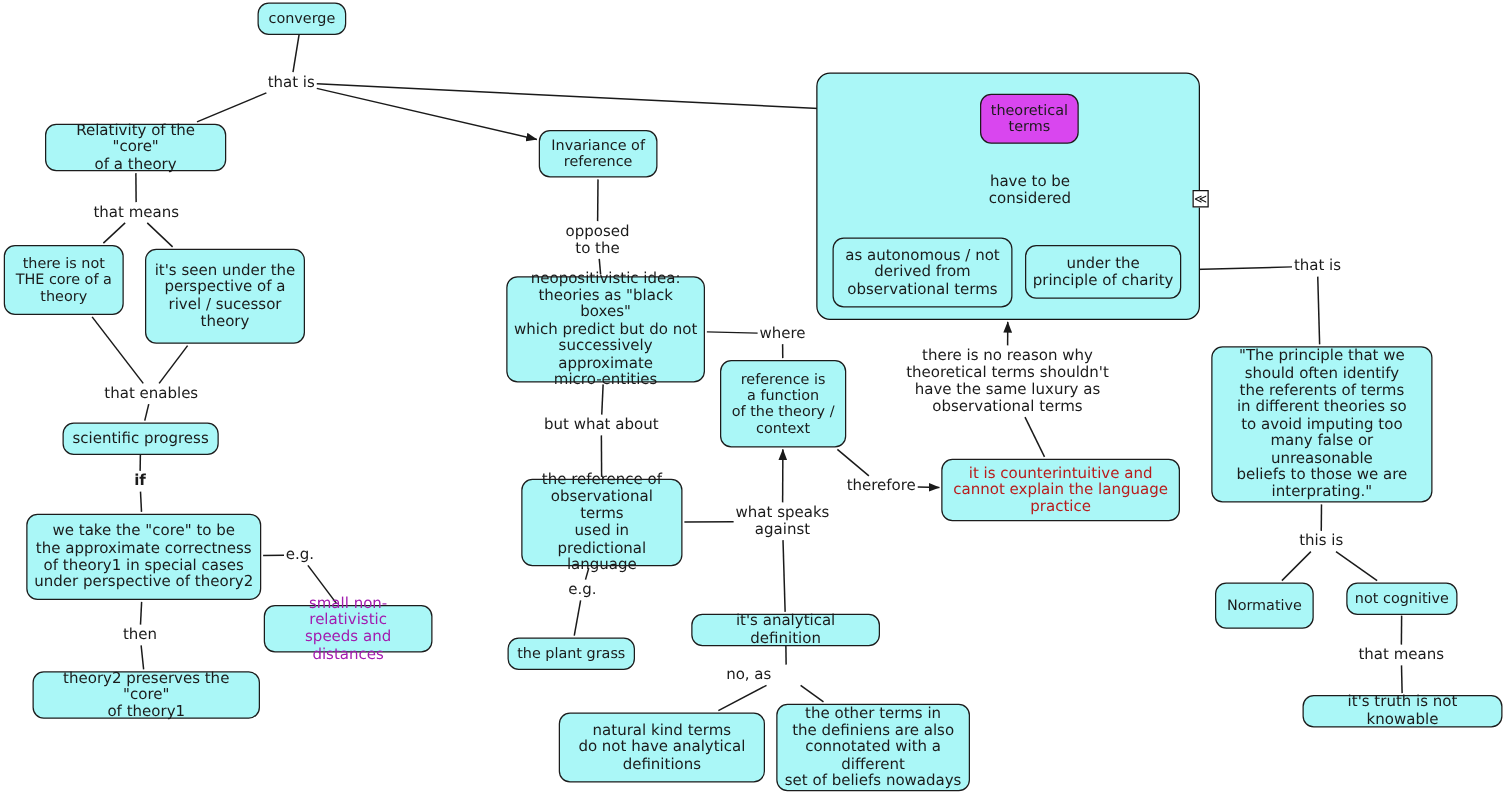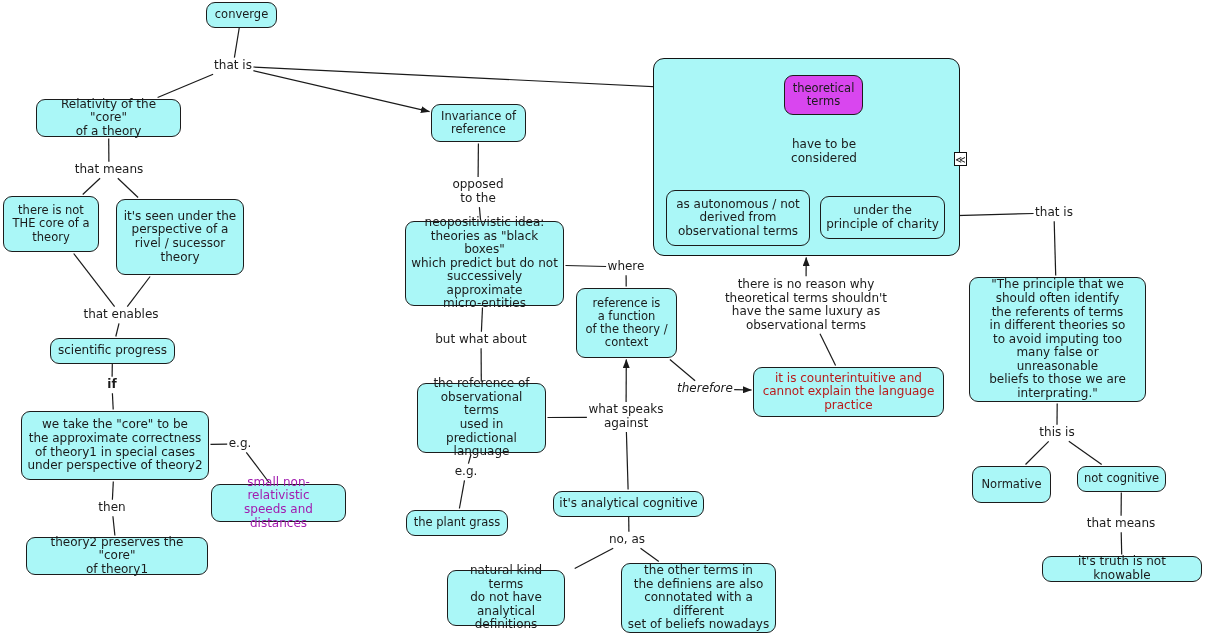--- a/index.html
+++ b/index.html
@@ -178,22 +178,22 @@
 micro-entities</div>
       <div class="node small" style="left: 576px; top: 288px; width: 101px; height: 70px; background: rgb(170, 247, 247); border-color: rgb(28, 28, 28); color: rgb(27, 27, 27);">reference is
 a function
 of the theory /
 context</div>
       <div class="node" style="left: 417px; top: 383px; width: 129px; height: 70px; background: rgb(170, 247, 247); border-color: rgb(28, 28, 28); color: rgb(27, 27, 27);">the reference of
 observational terms
 used in predictional
 language</div>
       <div class="node small" style="left: 406px; top: 510px; width: 102px; height: 24px; background: rgb(170, 247, 247); border-color: rgb(28, 28, 28); color: rgb(27, 27, 27);">the plant grass</div>
-      <div class="node" style="left: 553px; top: 491px; width: 151px; height: 24px; background: rgb(170, 247, 247); border-color: rgb(28, 28, 28); color: rgb(27, 27, 27);">it's analytical cognitive</div>
-      <div class="node" style="left: 447px; top: 570px; width: 118px; height: 56px; background: rgb(170, 247, 247); border-color: rgb(28, 28, 28); color: rgb(27, 27, 27);">natural kind terms
+      <div class="node" style="left: 553px; top: 491px; width: 151px; height: 24px; background: rgb(170, 247, 247); border-color: rgb(28, 28, 28); color: rgb(27, 27, 27);">it's analytical definition</div>
+      <div class="node" style="left: 447px; top: 570px; width: 165px; height: 56px; background: rgb(170, 247, 247); border-color: rgb(28, 28, 28); color: rgb(27, 27, 27);">natural kind terms
 do not have analytical
 definitions</div>
       <div class="node" style="left: 621px; top: 563px; width: 155px; height: 70px; background: rgb(170, 247, 247); border-color: rgb(28, 28, 28); color: rgb(27, 27, 27);">the other terms in
 the definiens are also
 connotated with a different
 set of beliefs nowadays</div>
       <div class="node small" style="left: 784px; top: 75px; width: 79px; height: 40px; background: #d946ef; border-color: rgb(28, 28, 28); color: rgb(27, 27, 27);">theoretical
 terms</div>
       <div class="node" style="left: 666px; top: 190px; width: 144px; height: 56px; background: rgb(170, 247, 247); border-color: rgb(28, 28, 28); color: rgb(27, 27, 27);">as autonomous / not
 derived from
@@ -222,26 +222,26 @@
       <div class="link-label" style="left: 112px; top: 385px; color: rgb(27, 27, 27); font-weight: bold;">if</div>
       <div class="link-label" style="left: 240px; top: 444px; color: rgb(27, 27, 27);">e.g.</div>
       <div class="link-label" style="left: 112px; top: 508px; color: rgb(27, 27, 27); text-align: right;">then</div>
       <div class="link-label" style="left: 478px; top: 192px; color: rgb(27, 27, 27);">opposed
 to the</div>
       <div class="link-label" style="left: 481px; top: 340px; color: rgb(27, 27, 27);">but what about</div>
       <div class="link-label" style="left: 466px; top: 472px; color: rgb(27, 27, 27);">e.g.</div>
       <div class="link-label" style="left: 626px; top: 267px; color: rgb(27, 27, 27);">where</div>
       <div class="link-label" style="left: 626px; top: 417px; color: rgb(27, 27, 27);">what speaks
 against</div>
-      <div class="link-label" style="left: 627px; top: 540px; color: rgb(27, 27, 27);">no, as</div>
+      <div class="link-label" style="left: 599px; top: 540px; color: rgb(27, 27, 27);">no, as</div>
       <div class="link-label" style="left: 824px; top: 152px; color: rgb(27, 27, 27);">have to be
 considered</div>
       <div class="link-label" style="left: 806px; top: 305px; color: rgb(27, 27, 27);">there is no reason why
 theoretical terms shouldn't
 have the same luxury as
 observational terms</div>
-      <div class="link-label" style="left: 705px; top: 389px; color: rgb(27, 27, 27); font-style: italic;">therefore</div>
+      <div class="link-label" style="left: 705px; top: 389px; color: rgb(27, 27, 27);">therefore</div>
       <div class="link-label" style="left: 1054px; top: 213px; color: rgb(27, 27, 27);">that is</div>
       <div class="link-label" style="left: 1057px; top: 433px; color: rgb(27, 27, 27);">this is</div>
       <div class="link-label" style="left: 1121px; top: 524px; color: rgb(27, 27, 27);">that means</div>
     </div>
 
 </div>
 
 </body></html>

